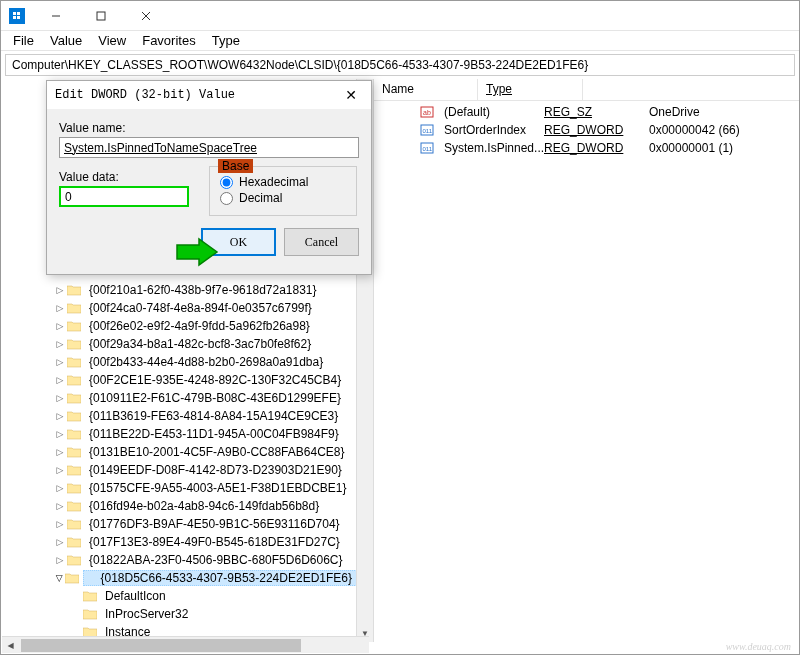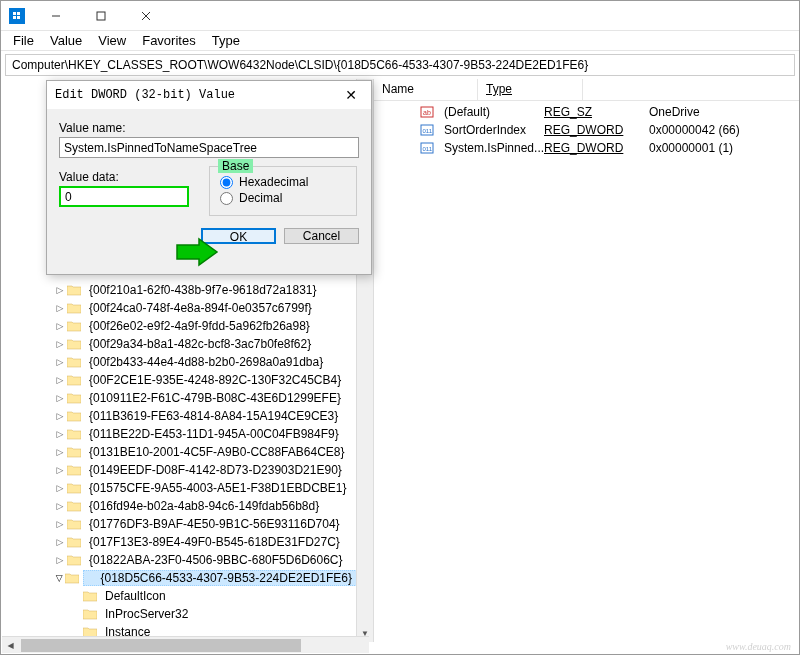--- a/index.html
+++ b/index.html
@@ -47,30 +47,30 @@
 .hscroll .arrow { width:17px; display:flex; align-items:center; justify-content:center; font-size:8px; color:#555;}
 .hscroll .thumb { width: 280px; height: 13px; background: #c2c2c2; margin-left: 2px;}
 
 
 .dialog { position: absolute; left: 45px; top: 79px; width: 326px; height: 195px; background: #f0f0f0; border: 1px solid #aaa; box-shadow: 2px 2px 10px rgba(0,0,0,0.25); z-index: 20; }
 .dialog-titlebar { height: 28px; background: #fff; display: flex; align-items: center; padding: 0 8px; }
 .dialog-title { flex: 1; font-size: 12px; font-family: Liberation Mono, monospace; }
 .dialog-close { font-size: 14px; padding: 0 6px; }
 .dialog-body { padding: 8px 12px; font-size: 12px; }
 .dlg-label { margin: 4px 0 2px; }
-.dlg-input { width: 300px; height: 21px; border: 1px solid #999; background: #fff; padding: 0 4px; font-size: 12px; }
+.dlg-input { width: 300px; height: 21px; border: 1px solid #999; background: #fff; padding: 0 4px; font-size: 12px; text-decoration: underline; }
 .dlg-row2 { display: flex; margin-top: 8px; }
 .dlg-left { width: 150px; }
 .dlg-value { width: 130px; height: 21px; border: 2px solid #00d400; background: #fff; padding: 0 4px; font-size: 12px; }
 .dlg-group { border: 1px solid #ccc; padding: 6px 10px 8px; position: relative; width: 148px; }
-.dlg-group-title { position: absolute; top: -8px; left: 8px; background: #86efac; padding: 0 4px; font-size: 12px; }
+.dlg-group-title { position: absolute; top: -8px; left: 8px; background: #c2410c; padding: 0 4px; font-size: 12px; }
 .dlg-radio { display: flex; align-items: center; margin: 2px 0; }
 .dlg-radio input { margin-right: 6px; }
 .dlg-buttons { display: flex; justify-content: flex-end; margin-top: 12px; gap: 8px; padding-right: 0; }
-.dlg-btn { width: 75px; height: 16px; font-size: 12px; background: #e1e1e1; border: 1px solid #adadad; }
+.dlg-btn { width: 75px; height: 28px; font-size: 12px; background: #e1e1e1; border: 1px solid #adadad; font-family: Liberation Serif, serif; }
 .dlg-btn.primary { border: 2px solid #0078d7; background: #e5f1fb; }
 
 
 .green-arrow { position: absolute; left: 174px; top: 236px; z-index: 30; }
 
 .watermark { position: absolute; bottom: 2px; right: 8px; font-size: 10px; color: rgba(0,0,0,0.2); font-family: serif; font-style: italic;}
 </style>
 </head>
 <body>
 

